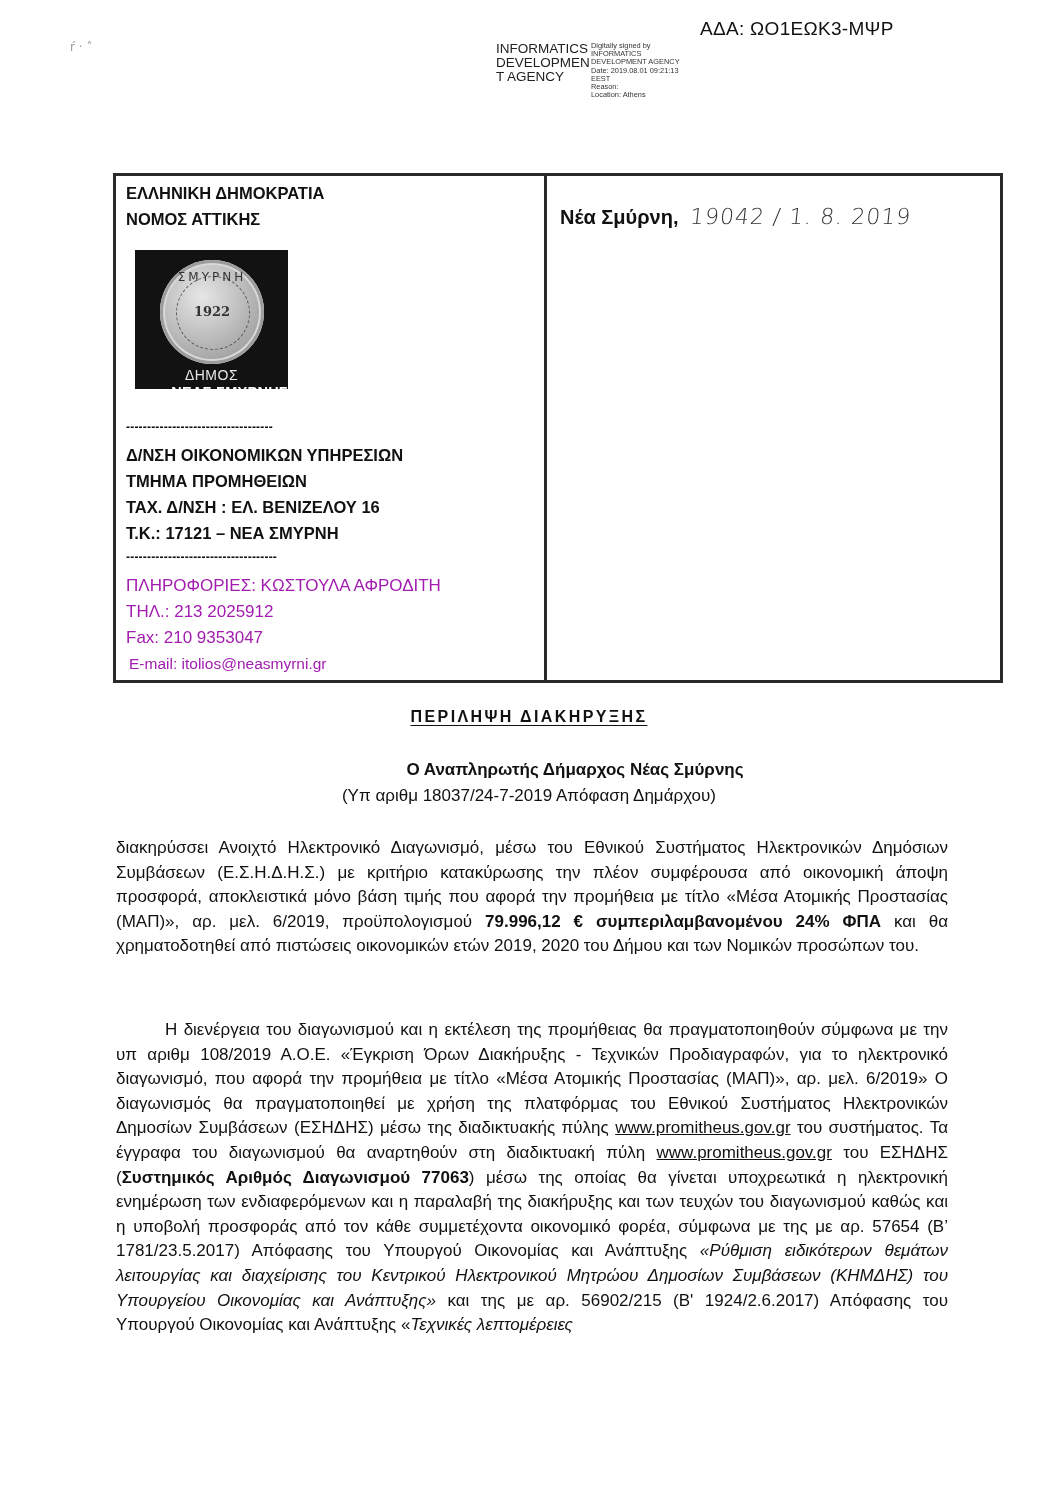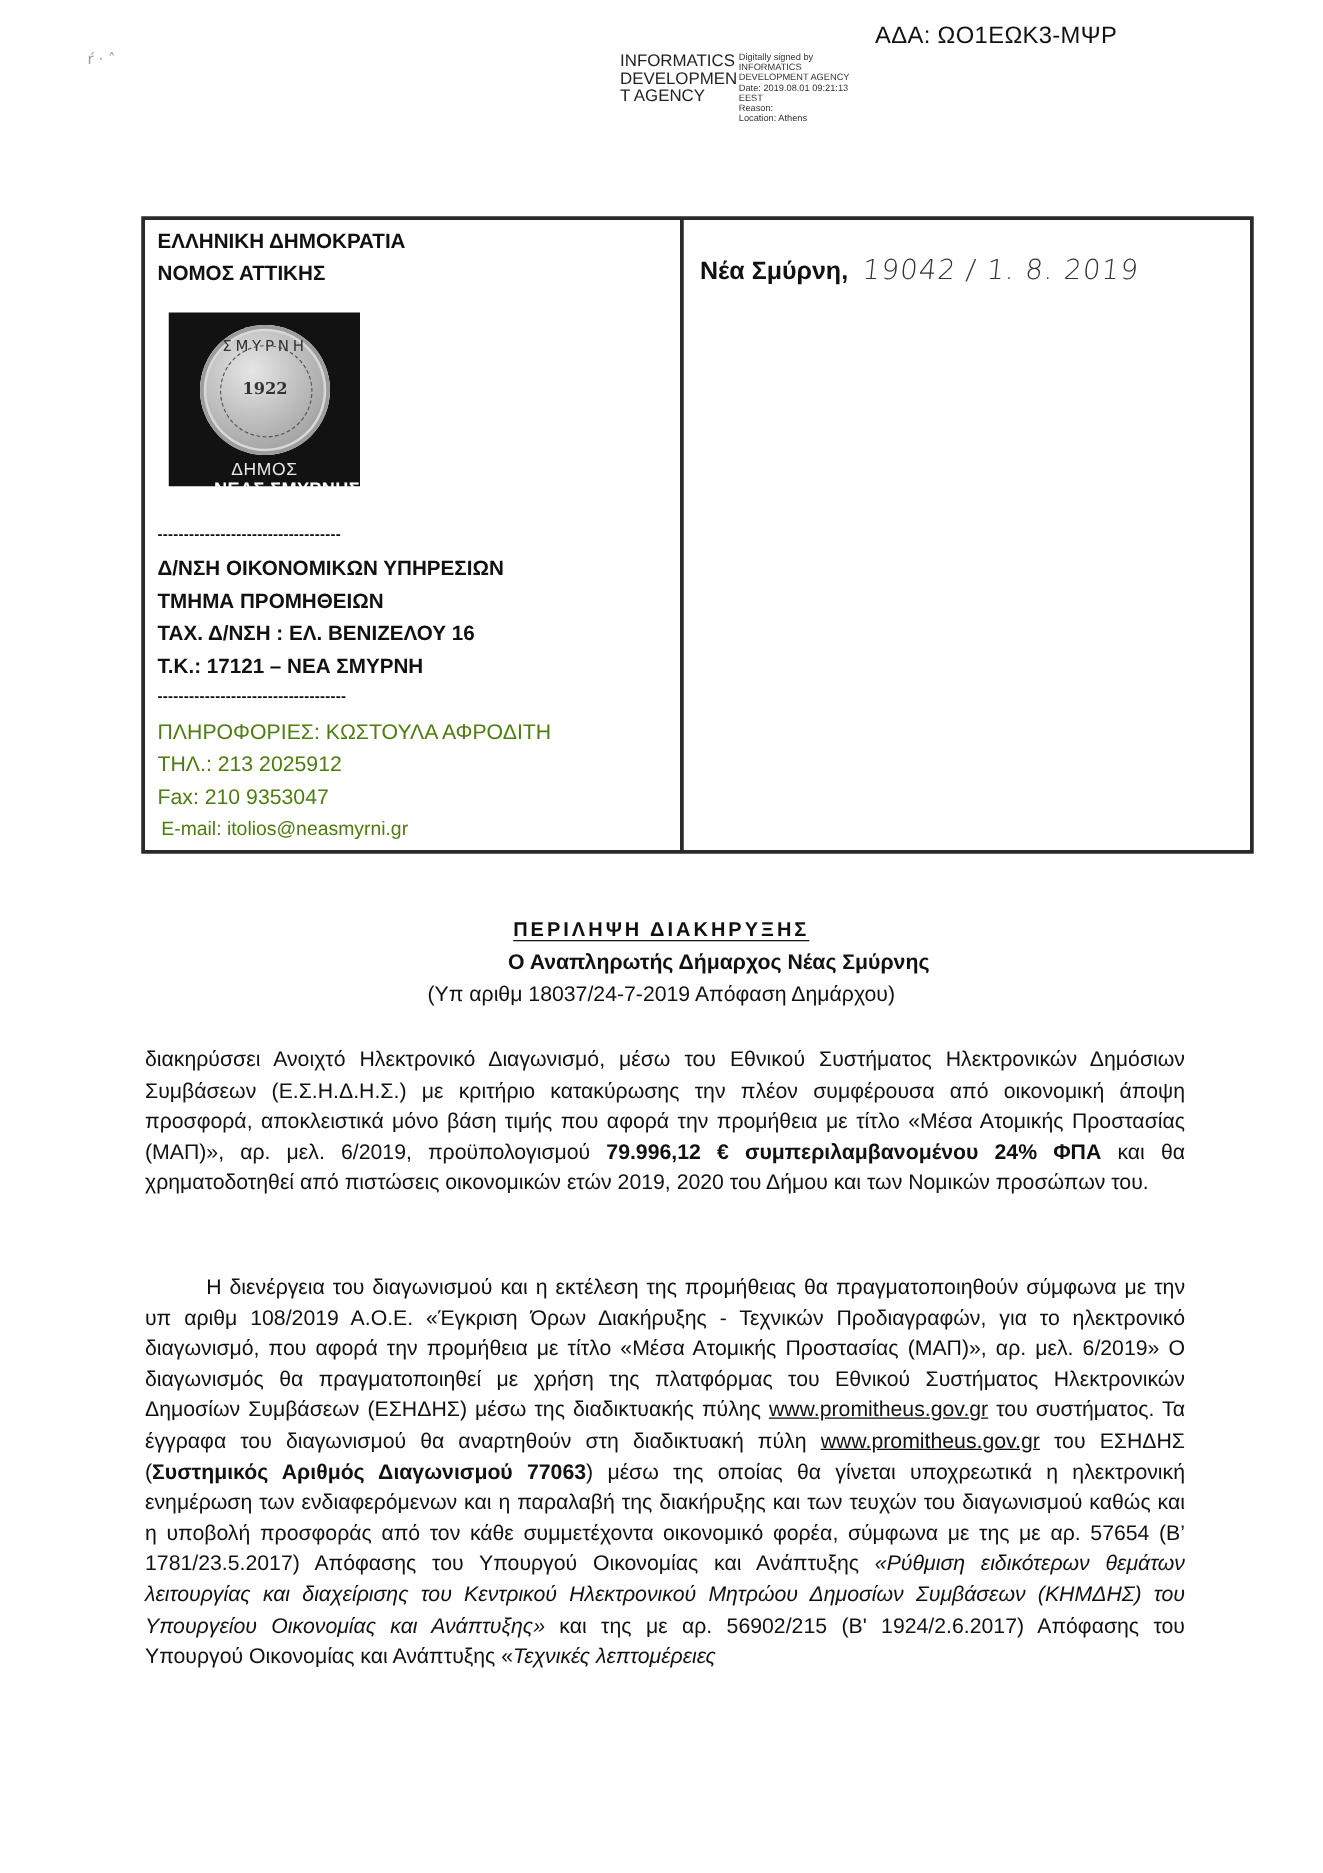--- a/index.html
+++ b/index.html
@@ -38,21 +38,21 @@
       position: absolute; left: 428px; top: 0; width: 3px; height: 100%;
       background: #2a2a2a;
     }
     .left-col { position: absolute; left: 10px; top: 0; width: 410px; }
     .bold-line {
       font-family: "Liberation Sans", sans-serif; font-weight: bold;
       font-size: 16.5px; line-height: 26px; color: #111; white-space: nowrap;
     }
     .reg-line {
       font-family: "Liberation Sans", sans-serif; font-size: 17px;
-      line-height: 26px; color: #4d7c0f; white-space: nowrap;
+      line-height: 26px; color: #a21caf; white-space: nowrap;
     }
     .dash-line {
       font-family: "Liberation Sans", sans-serif; font-weight: bold;
       font-size: 12px; letter-spacing: 0.2px; color: #111; white-space: nowrap;
     }
 
     .logo {
       position: absolute; left: 9px; top: 74px; width: 153px; height: 139px;
       background: #121212;
     }
@@ -96,21 +96,21 @@
       transform: skewX(-6deg); vertical-align: baseline;
     }
 
     
     .title-center {
       left: 0; width: 1058px; text-align: center;
       font-family: "Liberation Sans", sans-serif;
     }
     .summary-title {
       top: 708px; font-weight: bold; font-size: 16px; letter-spacing: 2.4px;
-      text-decoration: underline; text-underline-offset: 3px; margin-top: 28px;
+      text-decoration: underline; text-underline-offset: 3px;
     }
     .issuer {
       top: 760px; font-weight: bold; font-size: 17px; margin-left: 46px;
     }
     .decision-ref {
       top: 786px; font-size: 17px;
     }
 
     .para {
       left: 116px; width: 832px;

